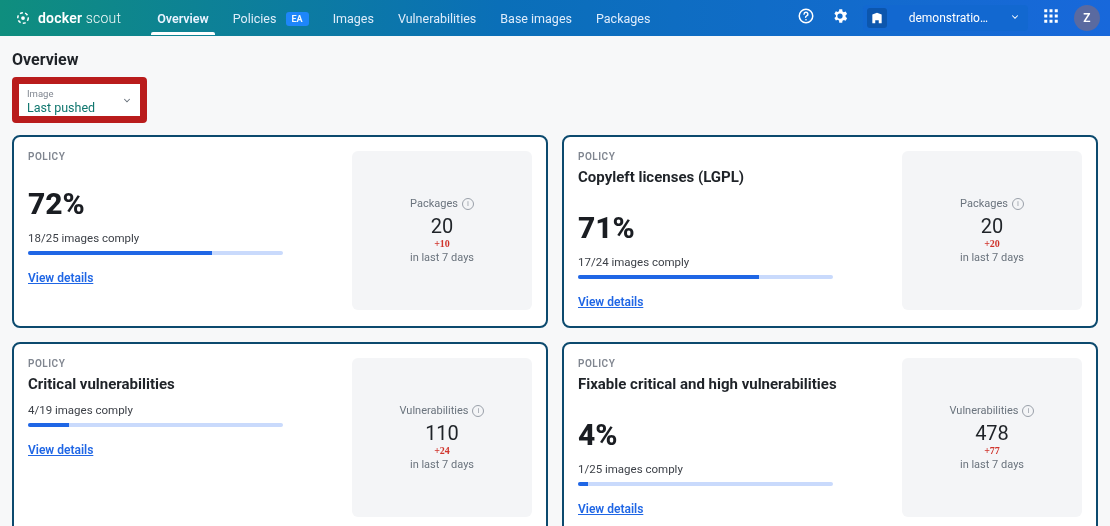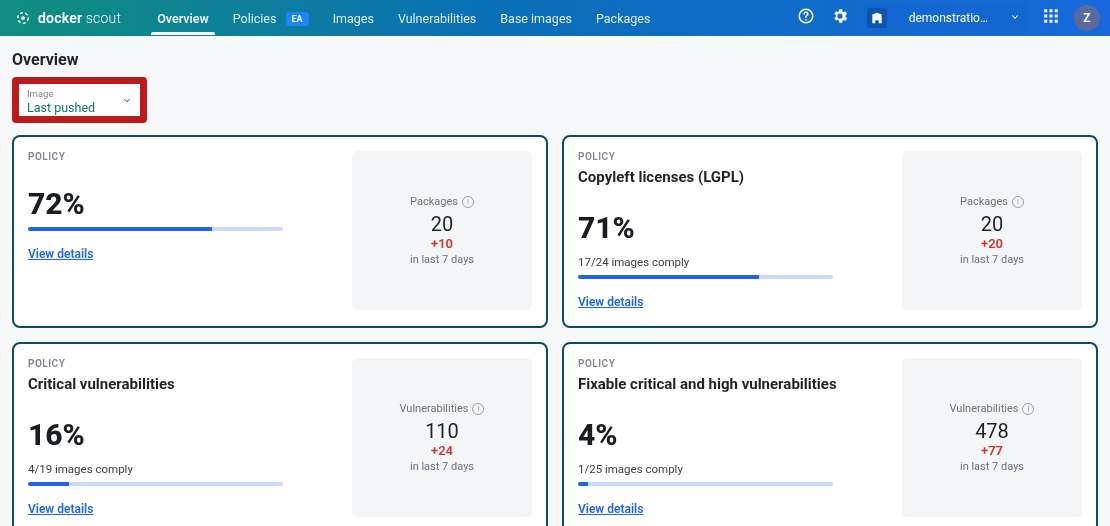--- a/index.html
+++ b/index.html
@@ -98,21 +98,21 @@
     color: #1f66e5; font-size: 12px; font-weight: 600; text-decoration: underline; text-align: center;
   }
 
   .side {
     flex: 0 0 180px; background: #f4f5f7; border-radius: 6px;
     display: flex; flex-direction: column; align-items: center; justify-content: center;
     padding: 14px 8px; text-align: center;
   }
   .side .hdr { font-size: 11px; color: #6a737d; display: flex; align-items: center; gap: 4px; }
   .side .big { font-size: 20px; font-weight: 400; margin-top: 4px; color: #1f2328; }
-  .side .delta { font-size: 13px; color: #d0342c; font-weight: 600; margin-top: 0; }
+  .side .delta { font-size: 10px; color: #d0342c; font-weight: 600; margin-top: 0; font-family: Liberation Serif, serif; }
   .side .days { font-size: 11px; color: #6a737d; margin-top: 2px; }
 
   .info-ico { width: 12px; height: 12px; border: 1px solid #9aa0a9; border-radius: 50%; display:inline-flex;align-items:center;justify-content:center; font-size:8px; color:#9aa0a9; line-height:1;}
 </style>
 </head>
 <body>
 
 <div class="topnav">
   <div class="brand">
     <span>
@@ -204,20 +204,21 @@
           <path d="M6 9l6 6 6-6" stroke="#6a737d" stroke-width="2.5" fill="none" stroke-linecap="round"></path>
         </svg>
     </span>
   </div>
 
   <div class="grid" id="cards">
       <div class="card">
     <div class="card-main">
       <div class="eyebrow">POLICY</div>
       <div class="pct">72%</div>
+      <div class="compliance">18/25 images comply</div>
       <div class="bar">
         <div class="fill" style="width:72%"></div>
       </div>
       <a class="view-link">View details</a>
     </div>
     <div class="side">
       <div class="hdr">
         <span>Packages</span>
         <span class="info-ico">i</span>
       </div>
@@ -244,21 +245,20 @@
       </div>
       <div class="big">20</div>
       <div class="delta">+20</div>
       <div class="days">in last 7 days</div>
     </div>
   </div>
       <div class="card">
     <div class="card-main">
       <div class="eyebrow">POLICY</div>
       <div class="card-title">Critical vulnerabilities</div>
-      <div class="pct">16%</div>
       <div class="compliance">4/19 images comply</div>
       <div class="bar">
         <div class="fill" style="width:16%"></div>
       </div>
       <a class="view-link">View details</a>
     </div>
     <div class="side">
       <div class="hdr">
         <span>Vulnerabilities</span>
         <span class="info-ico">i</span>

